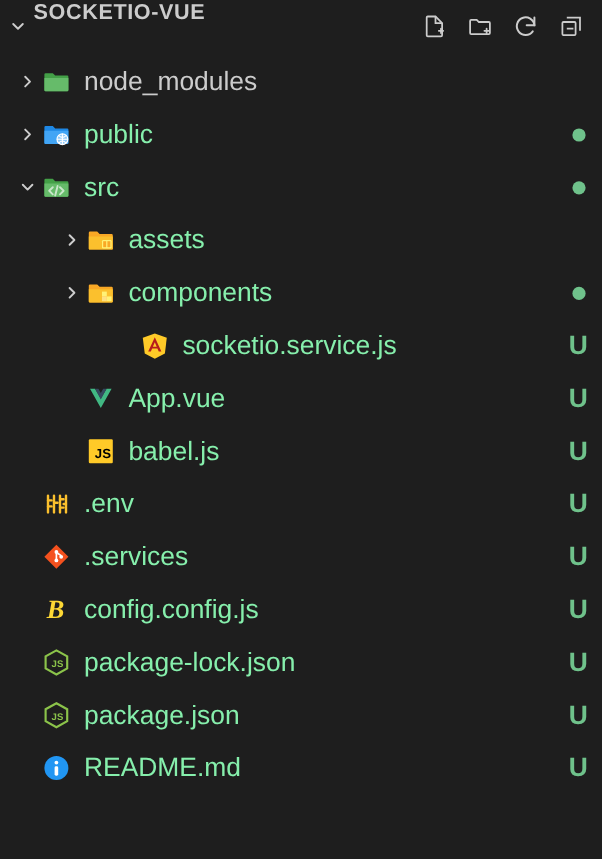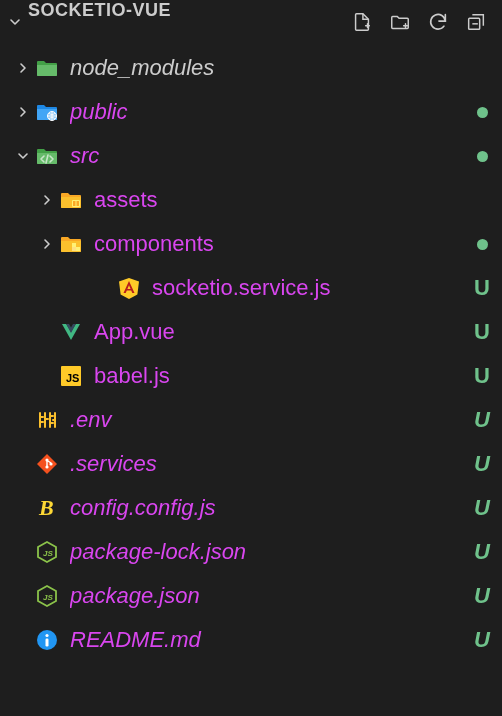--- a/index.html
+++ b/index.html
@@ -69,21 +69,21 @@
   .icon {
     width: 26px;
     height: 26px;
     display: flex;
     align-items: center;
     justify-content: center;
     flex-shrink: 0;
     margin-right: 10px;
   }
   .label {
-    color: #d946ef;
+    color: #86efac;
     font-size: 22px;
     flex: 1;
     white-space: nowrap;
     overflow: hidden;
     text-overflow: ellipsis;
   }
   .label.plain { color: #cccccc; }
   .status {
     width: 40px;
     display: flex;
@@ -94,22 +94,22 @@
     font-size: 22px;
     font-weight: 600;
   }
   .dot {
     width: 11px;
     height: 11px;
     border-radius: 50%;
     background: #6fc28b;
   }
   
-  .d0 { padding-left: 12px; font-style: italic; }
-  .d1 { padding-left: 36px; }
+  .d0 { padding-left: 12px; }
+  .d1 { padding-left: 36px; margin-left: 13px; }
   .d2 { padding-left: 94px; }
   svg { display: block; }
 </style>
 </head>
 <body>
 
 <div class="explorer">
   <div class="header">
     <span class="header-chevron">
       <svg width="16" height="16" viewBox="0 0 16 16">

